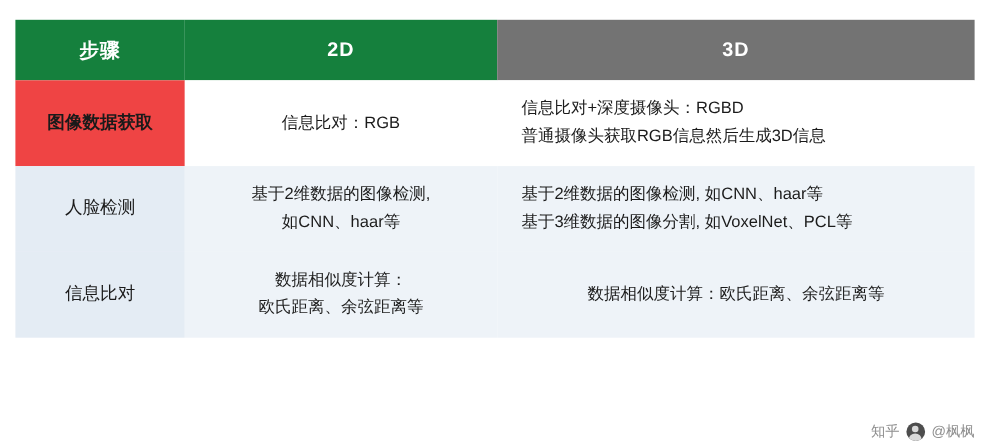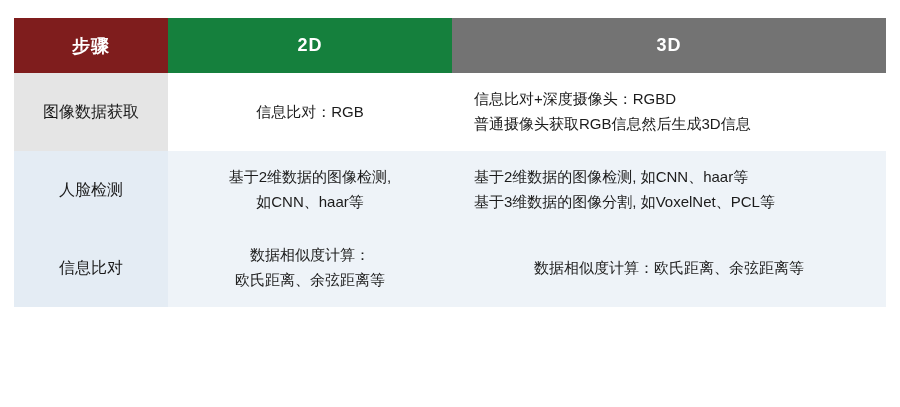--- a/index.html
+++ b/index.html
@@ -39,37 +39,37 @@
   }
 
   
   thead th {
     height: 55px;
     color: #ffffff;
     font-size: 18px;
     font-weight: bold;
     letter-spacing: 1px;
   }
-  th.h0 { background: #7f1d1d; }
+  th.h0 { background: #15803d; }
   th.h1 { background: #15803d; }
   th.h2 { background: #737373; }
 
   
   tbody tr { height: 78px; }
   tbody td {
     font-size: 15px;
     color: #222222;
     line-height: 1.65;
   }
   td.step {
     font-size: 16px;
     color: #1a1a1a;
   }
   
-  tr.odd td.step { background: #e5e5e5; }
+  tr.odd td.step { background: #ef4444; font-weight: bold; }
   tr.odd td.cell { background: #ffffff; }
   tr.even td.step { background: #e8eef5; }
   tr.even td.cell { background: #eef3f8; }
 
   tr.even td.step { background: #e4ecf4; }
 
   td.cell {
     color: #1b1b1b;
   }
   td.c2cell {
@@ -181,14 +181,19 @@
           <span class="line">欧氏距离、余弦距离等</span>
         </td>
         <td class="cell c2cell center">
           <span class="line">数据相似度计算：欧氏距离、余弦距离等</span>
         </td>
       </tr>
 
     </tbody>
   </table>
 
+  <div class="watermark">
+    <span class="zhihu-logo">知乎</span>
+    <span class="avatar"></span>
+    <span>@枫枫</span>
+  </div>
 
 </div>
 
 </body></html>

